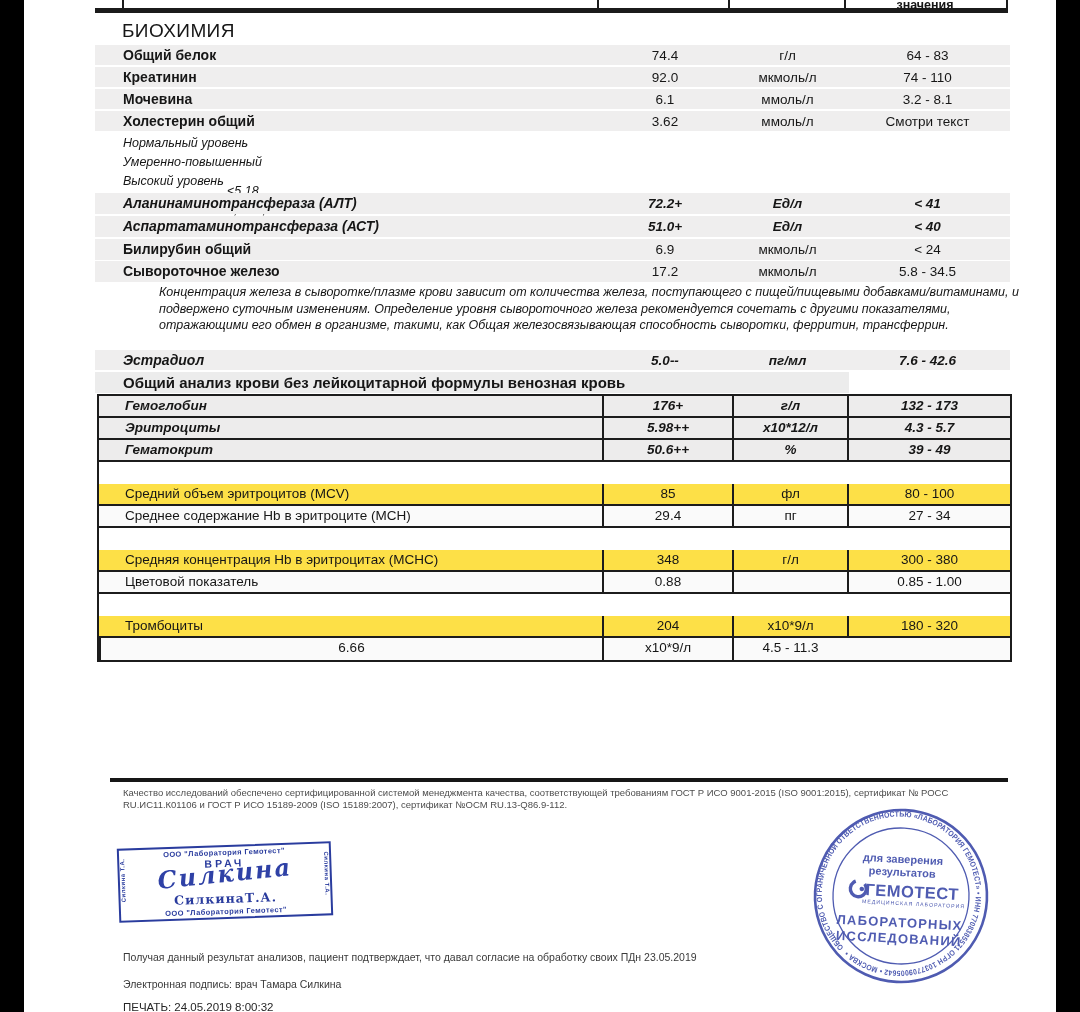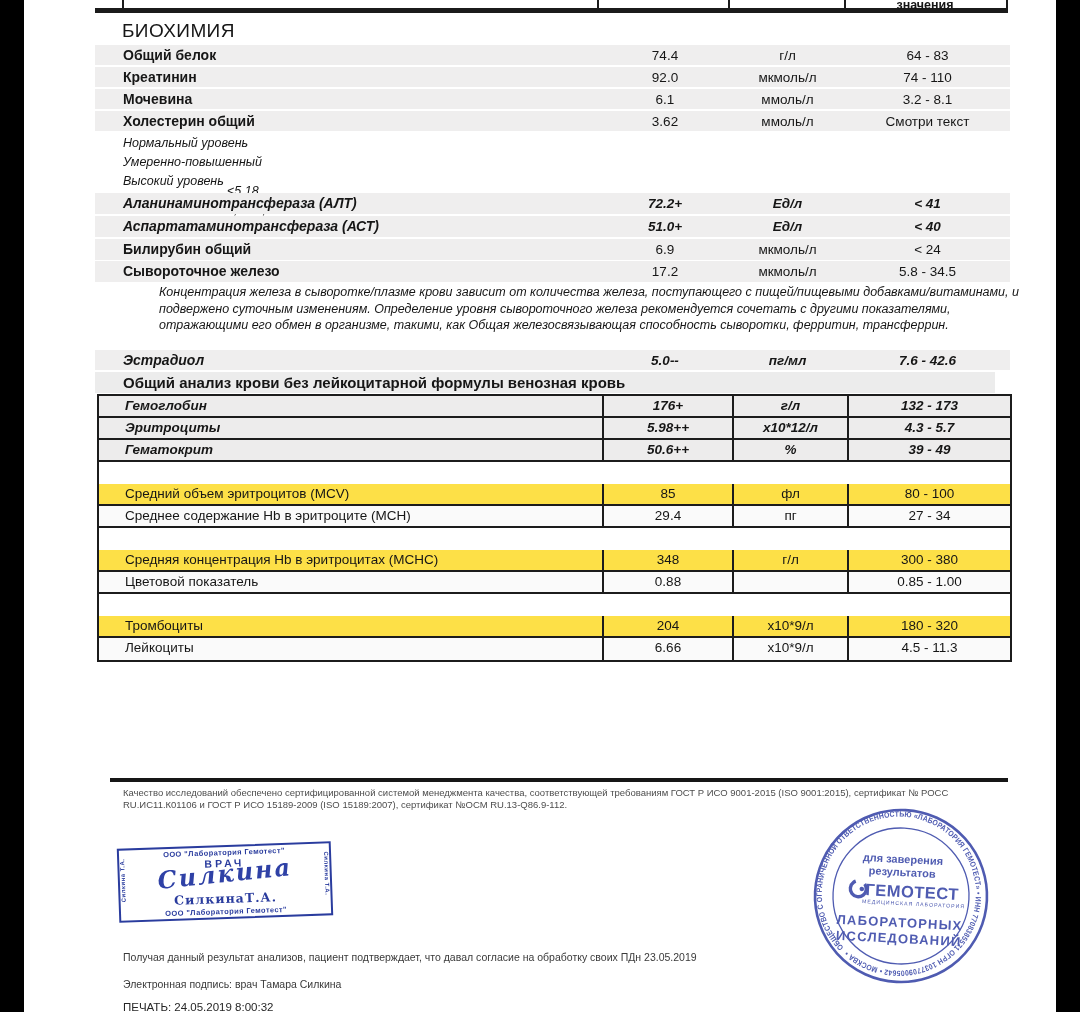--- a/index.html
+++ b/index.html
@@ -33,21 +33,21 @@
   .brow.em span { font-weight:bold; font-style:italic; }
 
   
   .note { position:absolute; left:123px; font-style:italic; font-size:12.5px;
           line-height:15px; white-space:nowrap; }
   .note .nv { position:absolute; left:104px;margin-top:48px; }
 
   .iron-note { position:absolute; left:123px; top:284px; width:862px;
                font-style:italic; font-size:12.5px; line-height:16.5px;margin-left:36px; }
 
-  .cbc-head { position:absolute; left:95px; top:372px; width:900px; height:21px;
+  .cbc-head { position:absolute; left:95px; top:372px; width:754px; height:21px;
               background:#ececec; font-weight:bold; font-size:15px; line-height:21px;
               padding-left:28px; white-space:nowrap; }
 
   
   .cbc { position:absolute; left:97px; top:394px; width:915px; border:2px solid #1c1c1c; }
   .crow { display:grid; grid-template-columns:503px 130px 115px 163px; height:22px;
           border-bottom:2px solid #1c1c1c; }
   .crow:last-child { border-bottom:none; }
   .crow > span { font-size:13.5px; line-height:20px; white-space:nowrap; overflow:hidden; }
   .crow .tn { padding-left:26px; }
@@ -218,21 +218,20 @@
       <span class="tu"></span>
       <span class="tr">0.85 - 1.00</span>
     </div>
     <div class="crow bg-b">
       <span class="tn">Тромбоциты</span>
       <span class="tv">204</span>
       <span class="tu">х10*9/л</span>
       <span class="tr">180 - 320</span>
     </div>
     <div class="crow bg-c">
-      <span class="tn">Лейкоциты</span>
       <span class="tv">6.66</span>
       <span class="tu">х10*9/л</span>
       <span class="tr">4.5 - 11.3</span>
     </div>
   </div>
 
   <div class="foot-line"></div>
   <div class="cert">Качество исследований обеспечено сертифицированной системой менеджмента качества, соответствующей требованиям ГОСТ Р ИСО 9001-2015 (ISO 9001:2015), сертификат № РОСС RU.ИС11.К01106 и ГОСТ Р ИСО 15189-2009 (ISO 15189:2007), сертификат №ОСМ RU.13-Q86.9-112.</div>
 
   <div class="dstamp">

